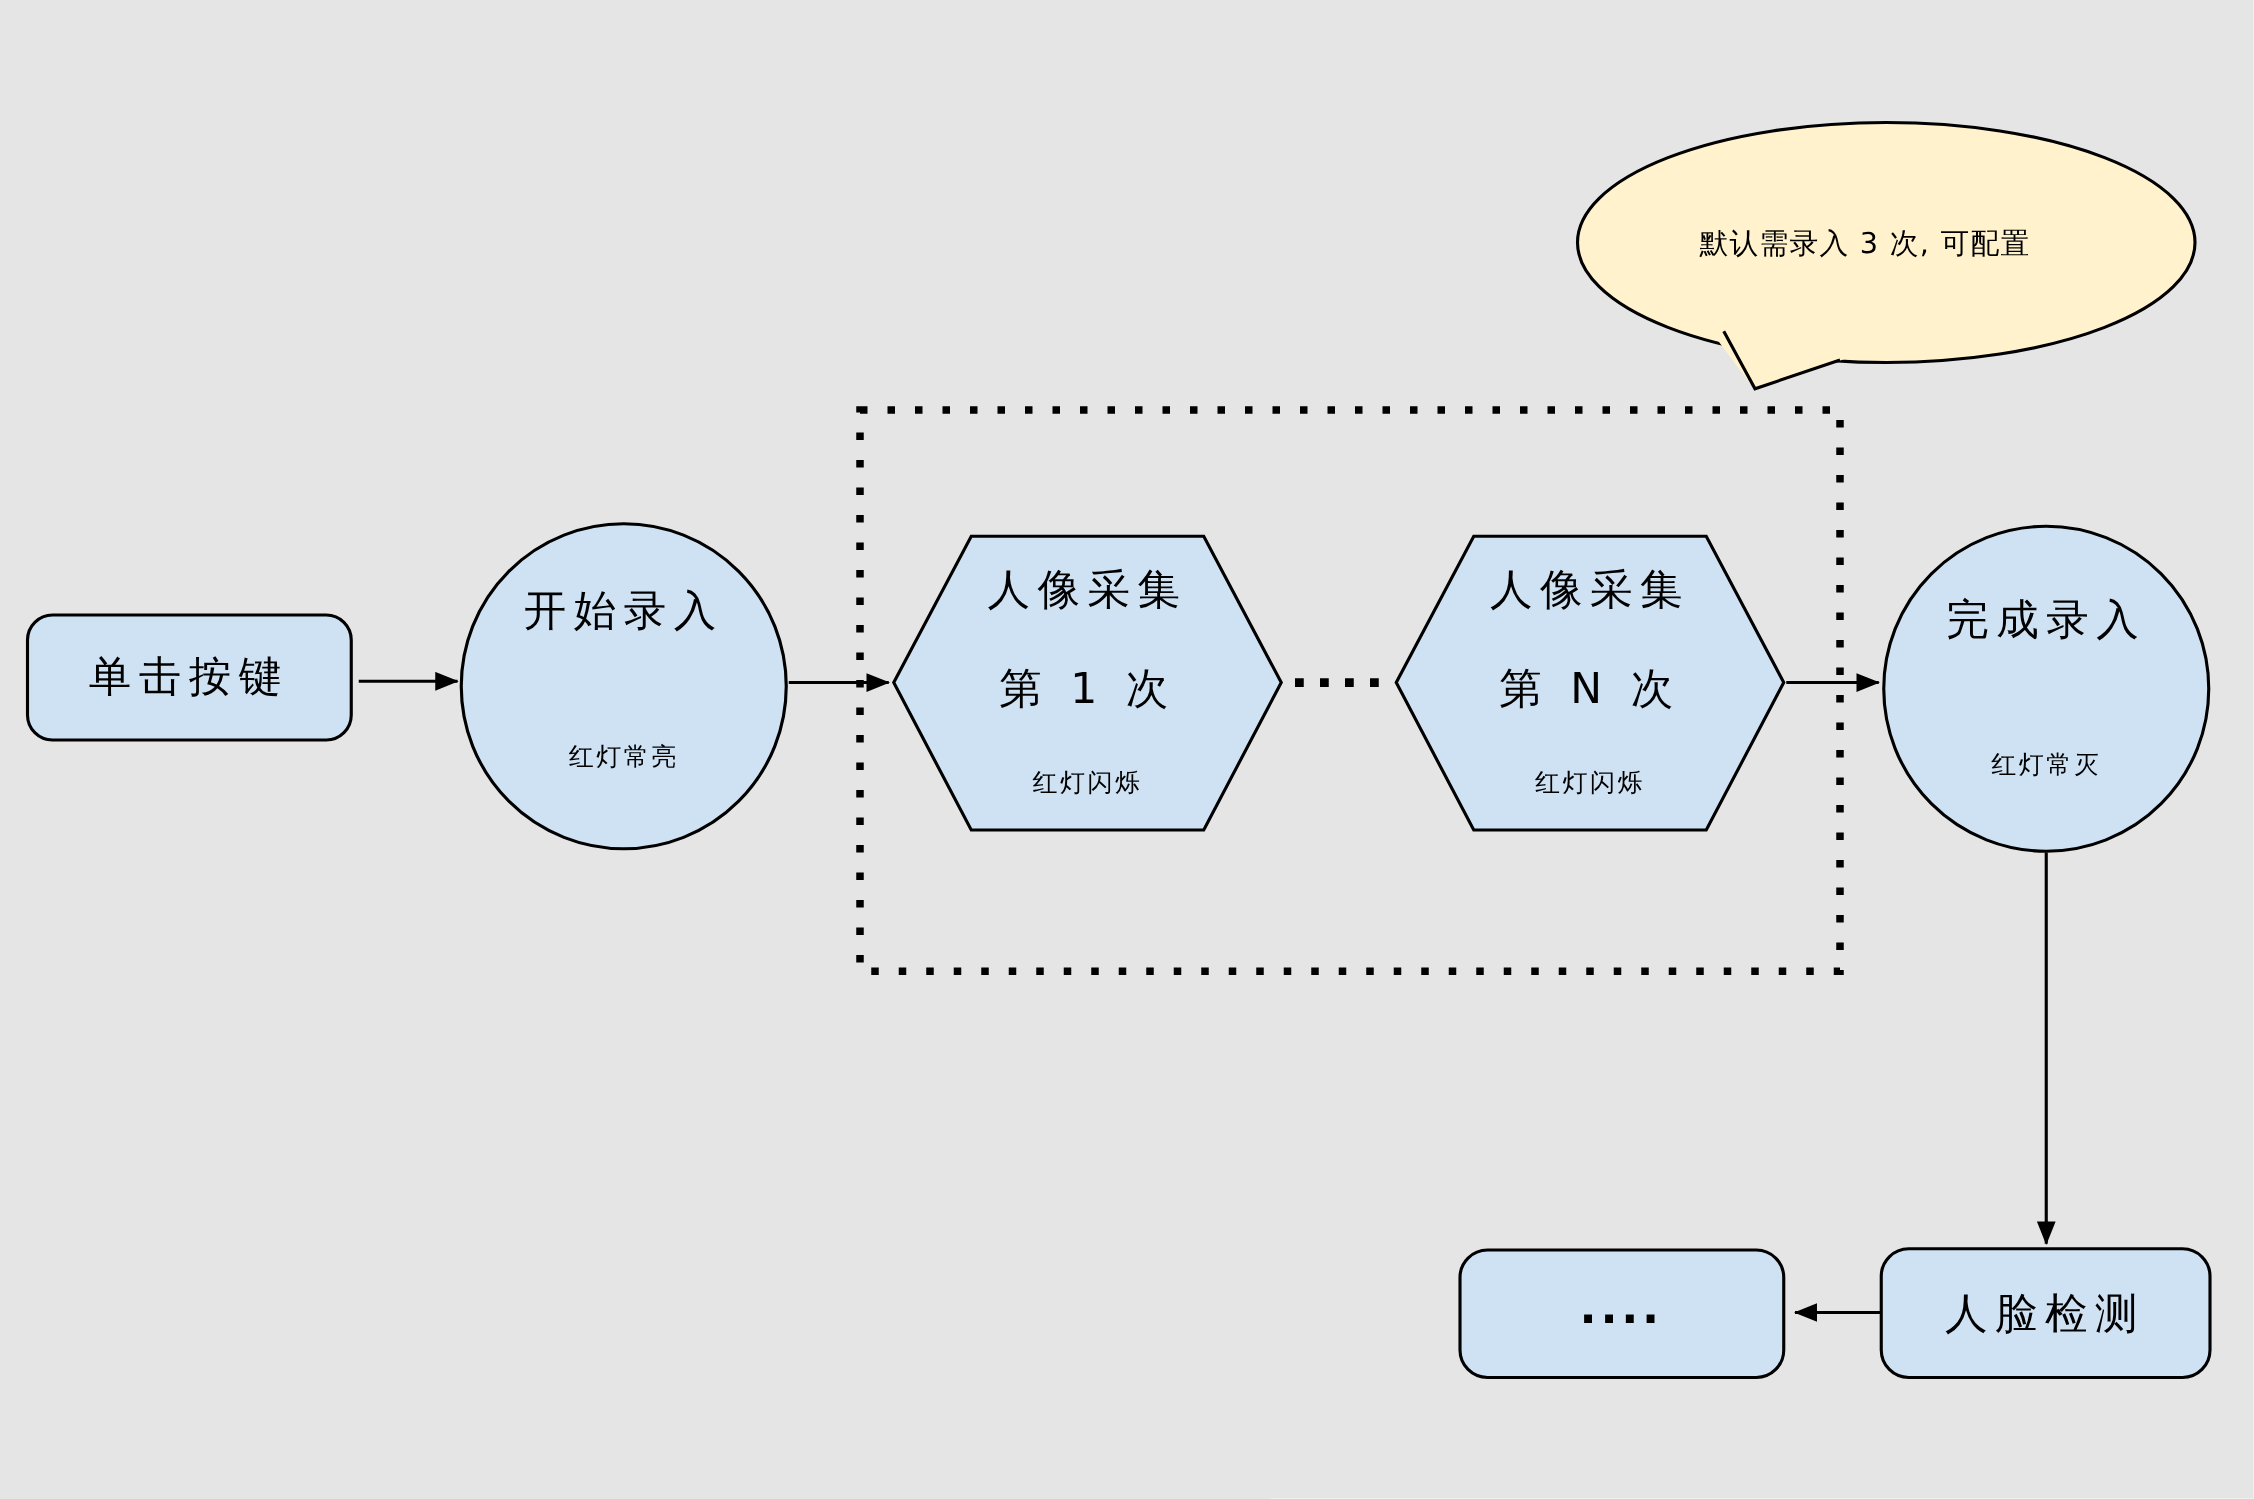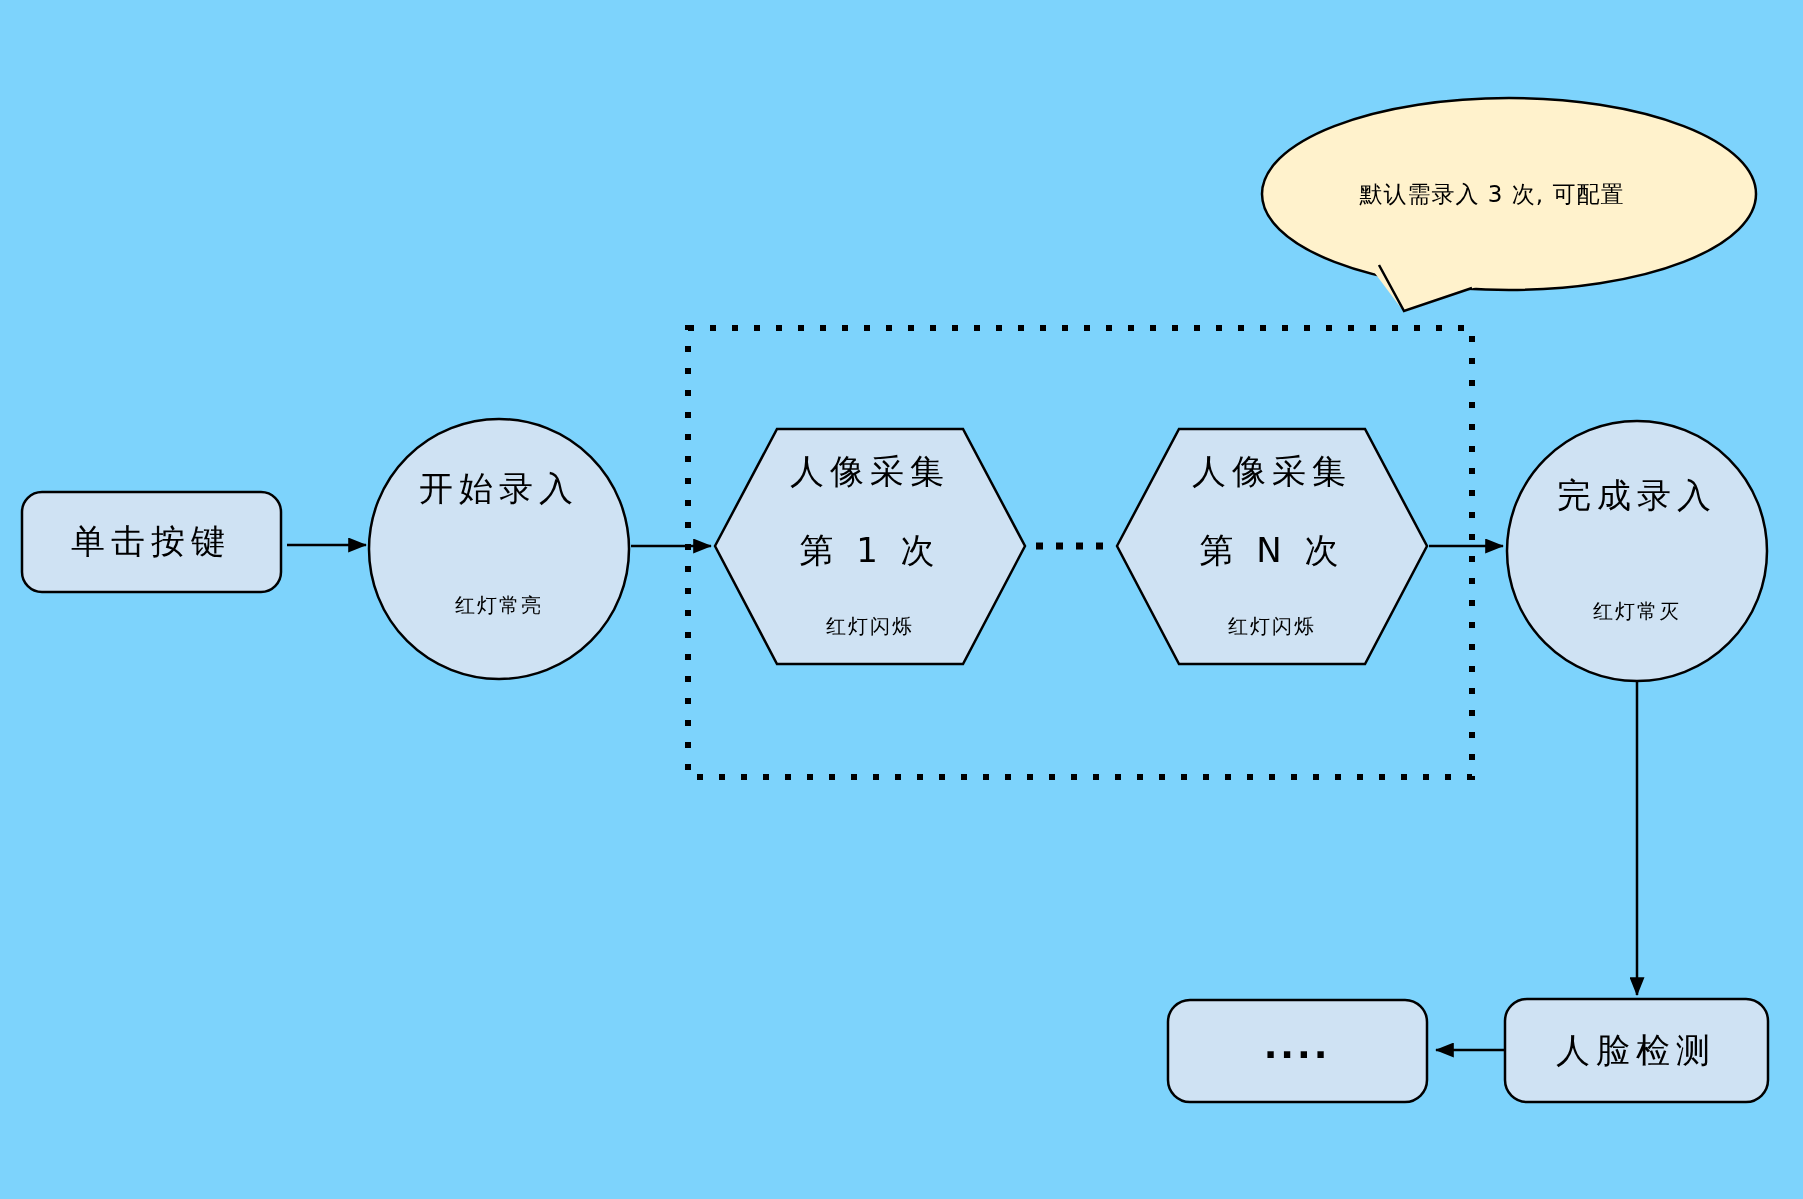--- a/index.html
+++ b/index.html
@@ -1,16 +1,16 @@
 <!DOCTYPE html>
 <html style="--node-fill: #cfe2f3; --node-stroke: #000000; --callout-fill: #fff2cc; --arrow-color: #000000;"><head>
 <meta charset="utf-8">
 <style>
   html, body { margin: 0; padding: 0; background: #ffffff; }
-  .canvas { position: relative; width: 1803px; height: 1199px; background: #7dd3fc; overflow: hidden; }
+  .canvas { position: relative; width: 1803px; height: 1199px; background: #e5e5e5; overflow: hidden; }
   svg { display: block; }
   .shape  { fill: var(--node-fill, #cfe2f3); stroke: var(--node-stroke, #000); stroke-width: 2.5px; }
   .bubble { fill: var(--callout-fill, #fff2cc); stroke: var(--node-stroke, #000); stroke-width: 2.5px; }
   .bubble-fill { fill: var(--callout-fill, #fff2cc); stroke: none; }
   .bubble-tail-stroke { fill: none; stroke: var(--node-stroke, #000); stroke-width: 2.5px; stroke-linejoin: miter; }
   .dotted-border { fill: none; stroke: var(--node-stroke, #000); stroke-width: 6px; stroke-dasharray: 6 16; }
   .dots-connector { stroke: var(--node-stroke, #000); stroke-width: 7px; stroke-dasharray: 7 13; }
   .arrow { stroke: var(--arrow-color, #000); stroke-width: 2.5px; fill: none; }
   .arrow-head { fill: var(--arrow-color, #000); }
   text { font-family: "DejaVu Sans", "Liberation Sans", sans-serif; fill: #000; text-anchor: middle; }

